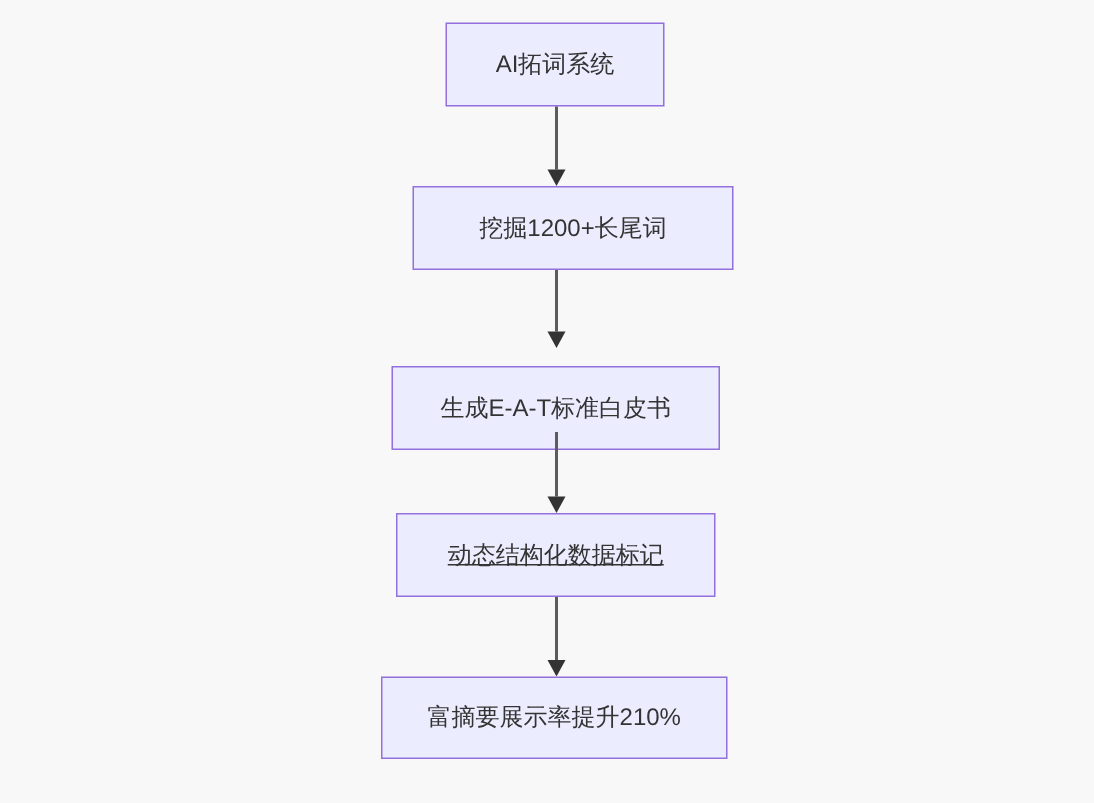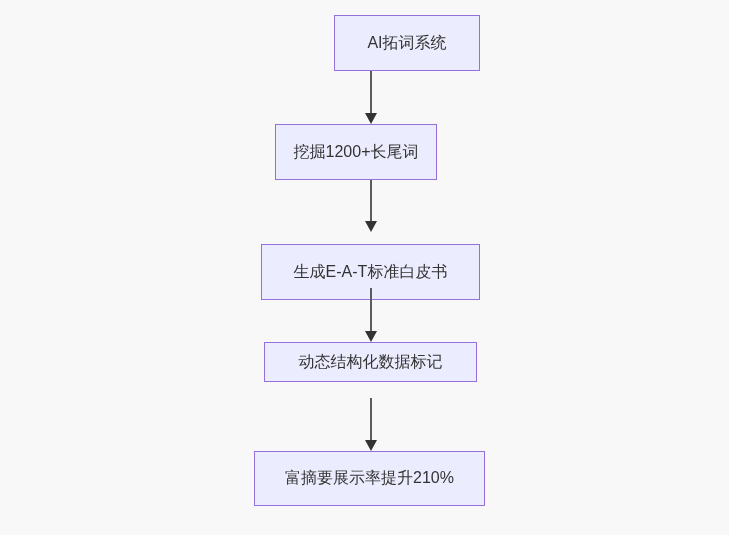--- a/index.html
+++ b/index.html
@@ -22,24 +22,24 @@
     background: #ECECFF;
     border: 1.5px solid #9370DB;
     color: #333333;
     font-size: 16px;
     display: flex;
     align-items: center;
     justify-content: center;
     text-align: center;
     white-space: nowrap;
   }
-  .node-1 { left: 297px; top: 15px;  width: 146px; height: 56px; margin-left: 37px; }
-  .node-2 { left: 275px; top: 124px; width: 162px; height: 56px; }
+  .node-1 { left: 297px; top: 15px;  width: 146px; height: 56px; }
+  .node-2 { left: 275px; top: 124px; width: 214px; height: 56px; }
   .node-3 { left: 261px; top: 244px; width: 219px; height: 56px; }
-  .node-4 { left: 264px; top: 342px; width: 213px; height: 40px; }
+  .node-4 { left: 264px; top: 342px; width: 213px; height: 56px; text-decoration: underline; }
   .node-5 { left: 254px; top: 451px; width: 231px; height: 55px; }
 
   .flow-edge {
     position: absolute;
     left: 364px;            
     width: 13px;
     display: flex;
     flex-direction: column;
     align-items: center;
   }

